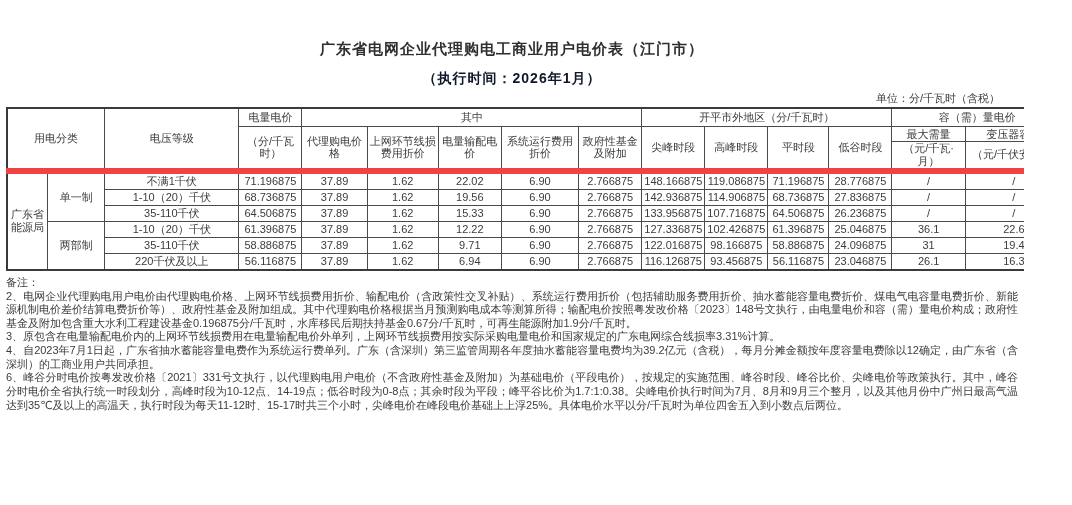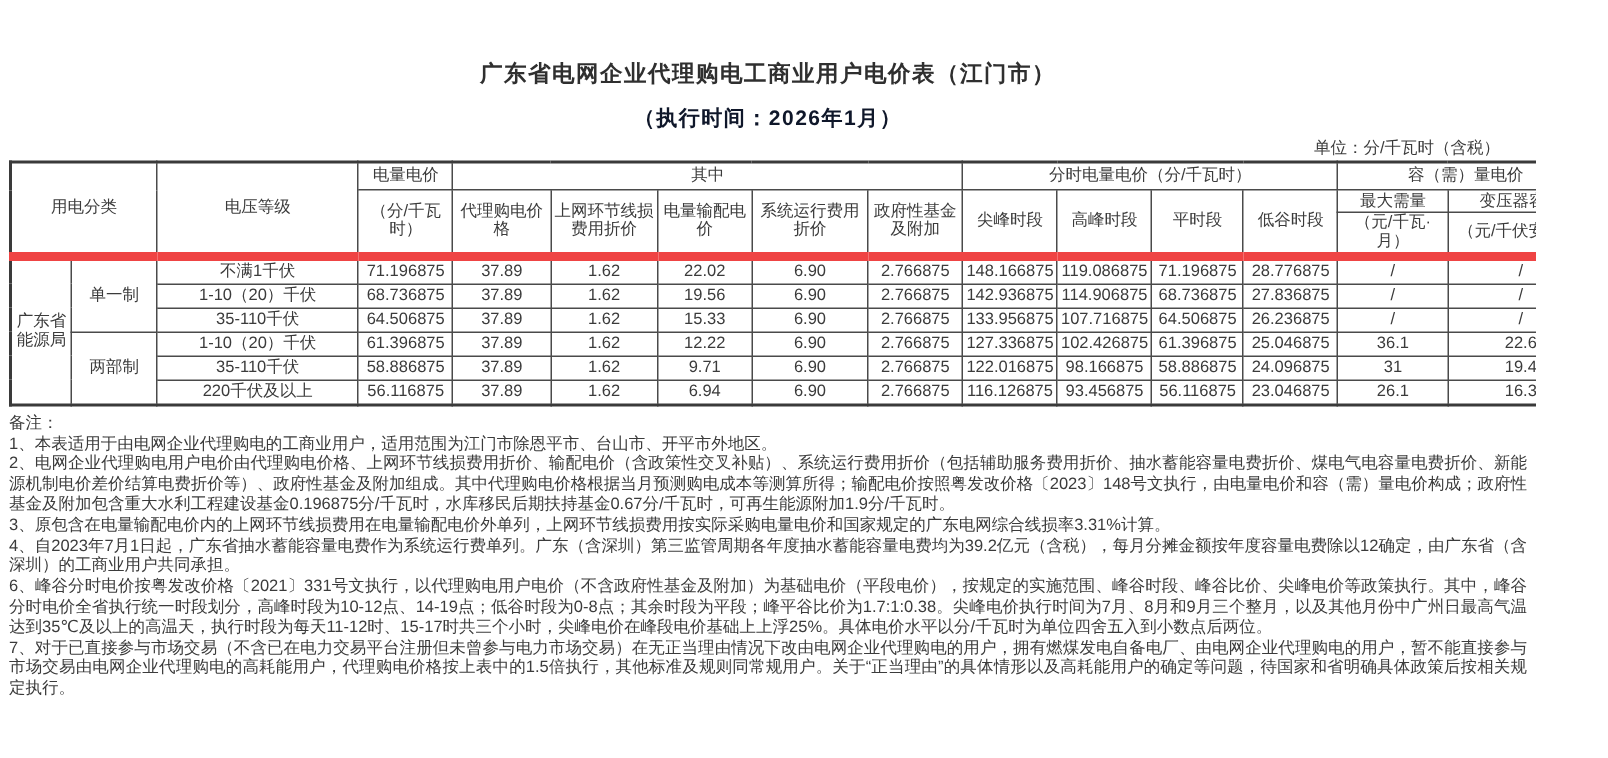--- a/index.html
+++ b/index.html
@@ -93,21 +93,21 @@
       <col style="width:62px">
         <col style="width:72px">
         <col style="width:96px">
     </colgroup>
     <thead>
       <tr class="h1">
         <th colspan="2" rowspan="3">用电分类</th>
         <th rowspan="3">电压等级</th>
         <th>电量电价</th>
         <th colspan="5">其中</th>
-        <th colspan="4">分时电量电价（分/千瓦时）</th>
+        <th colspan="4">开平市外地区（分/千瓦时）</th>
         <th colspan="2">容（需）量电价</th>
       </tr>
       <tr class="h2">
         <th rowspan="2">（分/千瓦时）</th>
         <th rowspan="2">代理购电价格</th>
         <th rowspan="2">上网环节线损费用折价</th>
         <th rowspan="2">电量输配电价</th>
         <th rowspan="2">系统运行费用折价</th>
         <th rowspan="2">政府性基金及附加</th>
         <th rowspan="2">尖峰时段</th>
@@ -214,20 +214,18 @@
         <td>56.116875</td>
         <td>23.046875</td>
         <td>26.1</td>
         <td>16.3</td>
       </tr>
     </tbody>
   </table>
 
   <div class="notes">
     <div>备注：</div>
-    <div>1、本表适用于由电网企业代理购电的工商业用户，适用范围为江门市除恩平市、台山市、开平市外地区。</div>
     <div>2、电网企业代理购电用户电价由代理购电价格、上网环节线损费用折价、输配电价（含政策性交叉补贴）、系统运行费用折价（包括辅助服务费用折价、抽水蓄能容量电费折价、煤电气电容量电费折价、新能源机制电价差价结算电费折价等）、政府性基金及附加组成。其中代理购电价格根据当月预测购电成本等测算所得；输配电价按照粤发改价格〔2023〕148号文执行，由电量电价和容（需）量电价构成；政府性基金及附加包含重大水利工程建设基金0.196875分/千瓦时，水库移民后期扶持基金0.67分/千瓦时，可再生能源附加1.9分/千瓦时。</div>
     <div>3、原包含在电量输配电价内的上网环节线损费用在电量输配电价外单列，上网环节线损费用按实际采购电量电价和国家规定的广东电网综合线损率3.31%计算。</div>
     <div>4、自2023年7月1日起，广东省抽水蓄能容量电费作为系统运行费单列。广东（含深圳）第三监管周期各年度抽水蓄能容量电费均为39.2亿元（含税），每月分摊金额按年度容量电费除以12确定，由广东省（含深圳）的工商业用户共同承担。</div>
     <div>6、峰谷分时电价按粤发改价格〔2021〕331号文执行，以代理购电用户电价（不含政府性基金及附加）为基础电价（平段电价），按规定的实施范围、峰谷时段、峰谷比价、尖峰电价等政策执行。其中，峰谷分时电价全省执行统一时段划分，高峰时段为10-12点、14-19点；低谷时段为0-8点；其余时段为平段；峰平谷比价为1.7:1:0.38。尖峰电价执行时间为7月、8月和9月三个整月，以及其他月份中广州日最高气温达到35℃及以上的高温天，执行时段为每天11-12时、15-17时共三个小时，尖峰电价在峰段电价基础上上浮25%。具体电价水平以分/千瓦时为单位四舍五入到小数点后两位。</div>
-    <div>7、对于已直接参与市场交易（不含已在电力交易平台注册但未曾参与电力市场交易）在无正当理由情况下改由电网企业代理购电的用户，拥有燃煤发电自备电厂、由电网企业代理购电的用户，暂不能直接参与市场交易由电网企业代理购电的高耗能用户，代理购电价格按上表中的1.5倍执行，其他标准及规则同常规用户。关于“正当理由”的具体情形以及高耗能用户的确定等问题，待国家和省明确具体政策后按相关规定执行。</div>
   </div>
 </div>
 
 </body></html>

